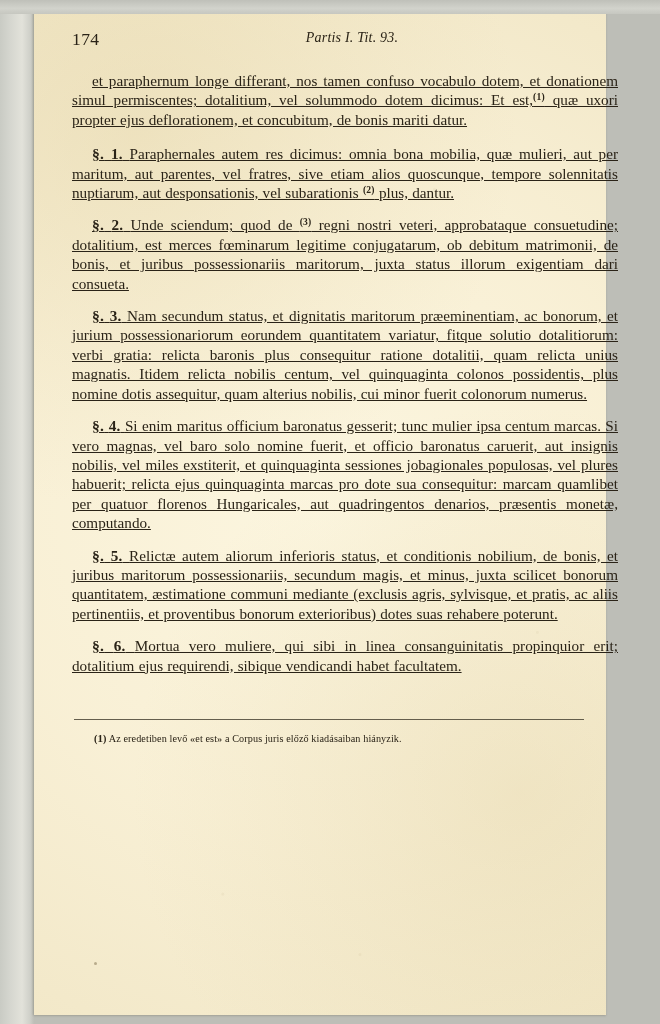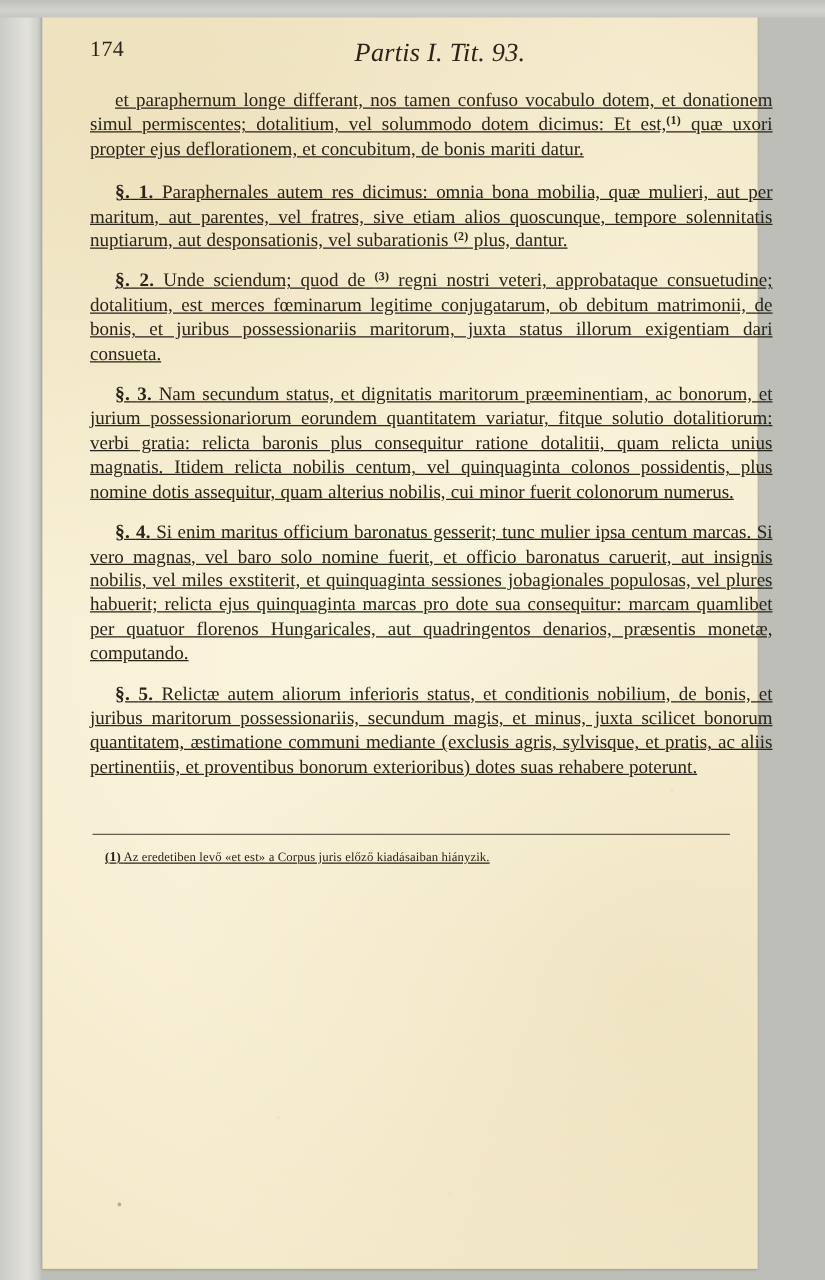--- a/index.html
+++ b/index.html
@@ -79,21 +79,21 @@
     font-size: 17.5px;
     letter-spacing: 0.4px;
   }
   .head-title {
     position: absolute;
     left: 0;
     right: 0;
     top: 1px;
     text-align: center;
     font-style: italic;
-    font-size: 21px;
+    font-size: 14px;
     letter-spacing: 0.2px;
     padding-left: 14px;
   }
 
   
   .para {
     text-align: justify;
     text-justify: inter-word;
     font-size: 15.2px;
     line-height: 19.4px;
@@ -122,25 +122,24 @@
   
   .fn-rule {
     width: 510px;
     height: 0;
     border: 0;
     border-top: 1px solid #4a4435;
     margin: 44px 0 12px 2px;
     opacity: 0.85;
   }
   .footnotes {
-    margin-left: 12px;
+    margin-left: 22px;
     font-size: 10.2px;
     line-height: 13.2px;
     letter-spacing: 0.1px;
-    text-decoration: underline;
   }
   .fn-item {
     white-space: nowrap;
   }
   .fn-marker {
     font-weight: bold;
   }
   .fn-marker .n { font-size: 11px; }
 
   
@@ -172,20 +171,21 @@
       <p class="para indent"><span class="sec"><span class="sym">§.</span> <span class="num">1.</span></span> <span>Paraphernales autem res dicimus: omnia bona mobilia, quæ mulieri, aut per maritum, aut parentes, vel fratres, sive etiam alios quoscunque, tempore solennitatis nuptiarum, aut desponsationis, vel subarationis </span><sup class="fn">(2)</sup><span> plus, dantur.</span></p>
 
       <p class="para indent"><span class="sec"><span class="sym">§.</span> <span class="num">2.</span></span> <span>Unde sciendum; quod de </span><sup class="fn">(3)</sup><span> regni nostri veteri, approbataque consuetudine; dotalitium, est merces fœminarum legitime conjugatarum, ob debitum matrimonii, de bonis, et juribus possessionariis maritorum, juxta status illorum exigentiam dari consueta.</span></p>
 
       <p class="para indent"><span class="sec"><span class="sym">§.</span> <span class="num">3.</span></span> <span>Nam secundum status, et dignitatis maritorum præeminentiam, ac bonorum, et jurium possessionariorum eorundem quantitatem variatur, fitque solutio dotalitiorum: verbi gratia: relicta baronis plus consequitur ratione dotalitii, quam relicta unius magnatis. Itidem relicta nobilis centum, vel quinquaginta colonos possidentis, plus nomine dotis assequitur, quam alterius nobilis, cui minor fuerit colonorum numerus.</span></p>
 
       <p class="para indent"><span class="sec"><span class="sym">§.</span> <span class="num">4.</span></span> <span>Si enim maritus officium baronatus gesserit; tunc mulier ipsa centum marcas. Si vero magnas, vel baro solo nomine fuerit, et officio baronatus caruerit, aut insignis nobilis, vel miles exstiterit, et quinquaginta sessiones jobagionales populosas, vel plures habuerit; relicta ejus quinquaginta marcas pro dote sua consequitur: marcam quamlibet per quatuor florenos Hungaricales, aut quadringentos denarios, præsentis monetæ, computando.</span></p>
 
       <p class="para indent"><span class="sec"><span class="sym">§.</span> <span class="num">5.</span></span> <span>Relictæ autem aliorum inferioris status, et conditionis nobilium, de bonis, et juribus maritorum possessionariis, secundum magis, et minus, juxta scilicet bonorum quantitatem, æstimatione communi mediante (exclusis agris, sylvisque, et pratis, ac aliis pertinentiis, et proventibus bonorum exterioribus) dotes suas rehabere poterunt.</span></p>
 
+      <p class="para indent"><span class="sec"><span class="sym">§.</span> <span class="num">6.</span></span> <span>Mortua vero muliere, qui sibi in linea consanguinitatis propinquior erit; dotalitium ejus requirendi, sibique vendicandi habet facultatem.</span></p>
 
       <hr class="fn-rule">
 
       <div class="footnotes">
         <div class="fn-item"><span class="fn-marker"><span>(</span><span class="n">1</span><span>)</span></span> <span>Az eredetiben levő «et est» a Corpus juris előző kiadásaiban hiányzik.</span></div>
       </div>
 
     </div>
 
     <div class="speck"></div>

